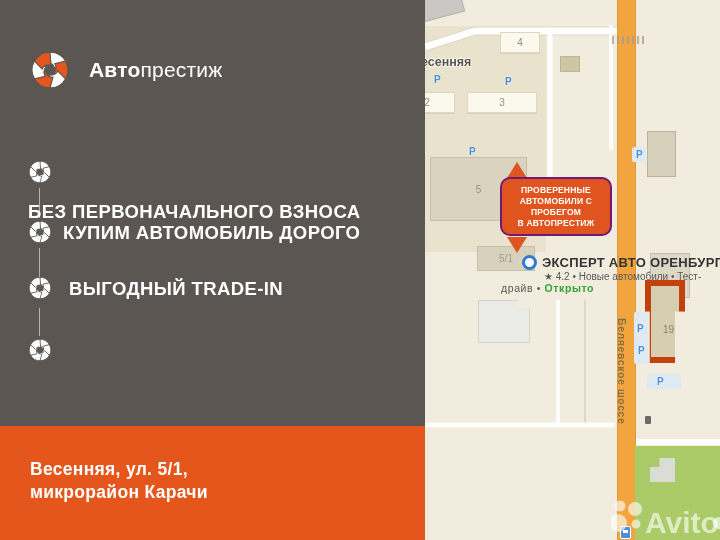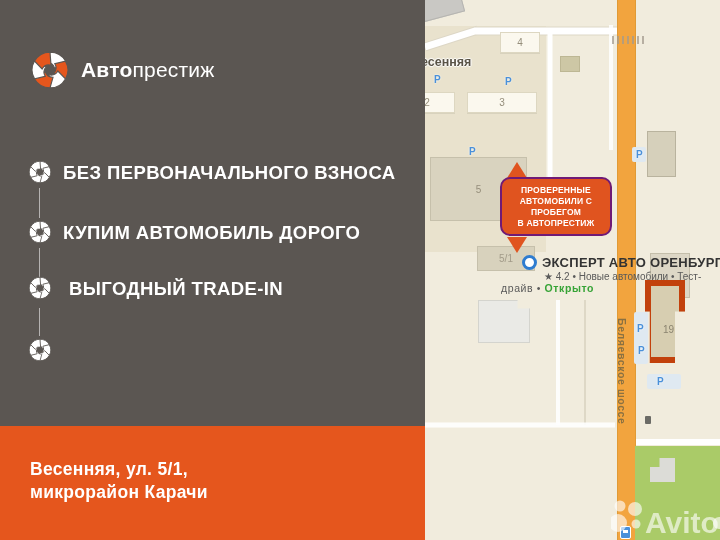--- a/index.html
+++ b/index.html
@@ -1,20 +1,20 @@
 <!DOCTYPE html>
 <html><head>
 <meta charset="utf-8">
 <style>
   html,body{margin:0;padding:0;background:#888;}
   #stage{position:relative;width:720px;height:540px;overflow:hidden;
          font-family:"Liberation Sans","DejaVu Sans",sans-serif;background:#f1ecdd;}
   
   #panel{position:absolute;left:0;top:0;width:425px;height:426px;background:#5b5652;}
-  #logo{position:absolute;left:30px;top:50px;display:flex;align-items:center;gap:11px;}
+  #logo{position:absolute;left:30px;top:50px;display:flex;align-items:center;gap:19px;}
   #logo svg{display:block;}
   .logo-text{font-size:21px;color:#fff;letter-spacing:.2px;}
   .logo-text b{font-weight:700;}
   .logo-text span{font-weight:400;}
   .benefit{position:absolute;left:28px;display:flex;align-items:flex-start;gap:11px;}
   .benefit .txt{color:#fff;font-weight:700;font-size:18.5px;line-height:23px;letter-spacing:.4px;padding-top:1px;}
   .benefit.pad .txt{padding-left:6px;}
   .connector{position:absolute;left:39px;width:1px;background:rgba(255,255,255,.55);}
   
   #footer{position:absolute;left:0;top:426px;width:425px;height:114px;background:#e5561d;}
@@ -88,21 +88,21 @@
             <path d="M12 1.3 A10.7 10.7 0 0 1 21.3 6.6 L14.8 11.1 A4.8 4.8 0 0 0 10.2 7.6 Z" fill="#ffffff" transform="rotate(120 12 12)"></path>
             <path d="M12 1.3 A10.7 10.7 0 0 1 21.3 6.6 L14.8 11.1 A4.8 4.8 0 0 0 10.2 7.6 Z" fill="#e5561d" transform="rotate(180 12 12)"></path>
             <path d="M12 1.3 A10.7 10.7 0 0 1 21.3 6.6 L14.8 11.1 A4.8 4.8 0 0 0 10.2 7.6 Z" fill="#ffffff" transform="rotate(240 12 12)"></path>
             <path d="M12 1.3 A10.7 10.7 0 0 1 21.3 6.6 L14.8 11.1 A4.8 4.8 0 0 0 10.2 7.6 Z" fill="#e5561d" transform="rotate(300 12 12)"></path>
           </g>
         </svg>
       </span>
       <span class="logo-text"><b>Авто</b><span>престиж</span></span>
     </div>
 
-    <div class="benefit" style="top:160px;">
+    <div class="benefit" style="top:160px;flex-direction:column;">
       <span>
         <svg width="24" height="24" viewBox="0 0 24 24">
             <g fill="#fff" stroke="#5b5652" stroke-width="0.8">
           <path d="M12 1.3 A10.7 10.7 0 0 1 21.3 6.6 L14.8 11.1 A4.8 4.8 0 0 0 10.2 7.6 Z"></path>
           <path d="M12 1.3 A10.7 10.7 0 0 1 21.3 6.6 L14.8 11.1 A4.8 4.8 0 0 0 10.2 7.6 Z" transform="rotate(60 12 12)"></path>
           <path d="M12 1.3 A10.7 10.7 0 0 1 21.3 6.6 L14.8 11.1 A4.8 4.8 0 0 0 10.2 7.6 Z" transform="rotate(120 12 12)"></path>
           <path d="M12 1.3 A10.7 10.7 0 0 1 21.3 6.6 L14.8 11.1 A4.8 4.8 0 0 0 10.2 7.6 Z" transform="rotate(180 12 12)"></path>
           <path d="M12 1.3 A10.7 10.7 0 0 1 21.3 6.6 L14.8 11.1 A4.8 4.8 0 0 0 10.2 7.6 Z" transform="rotate(240 12 12)"></path>
           <path d="M12 1.3 A10.7 10.7 0 0 1 21.3 6.6 L14.8 11.1 A4.8 4.8 0 0 0 10.2 7.6 Z" transform="rotate(300 12 12)"></path>
         </g>

